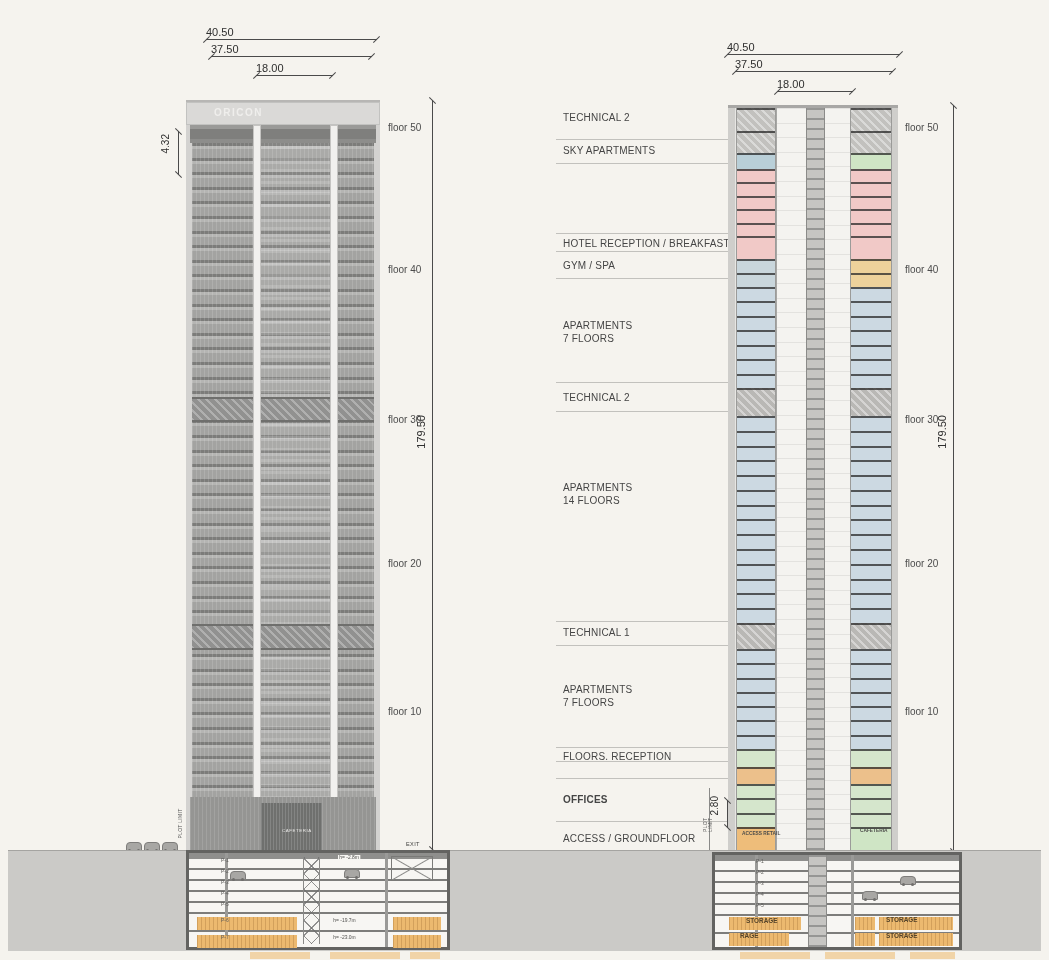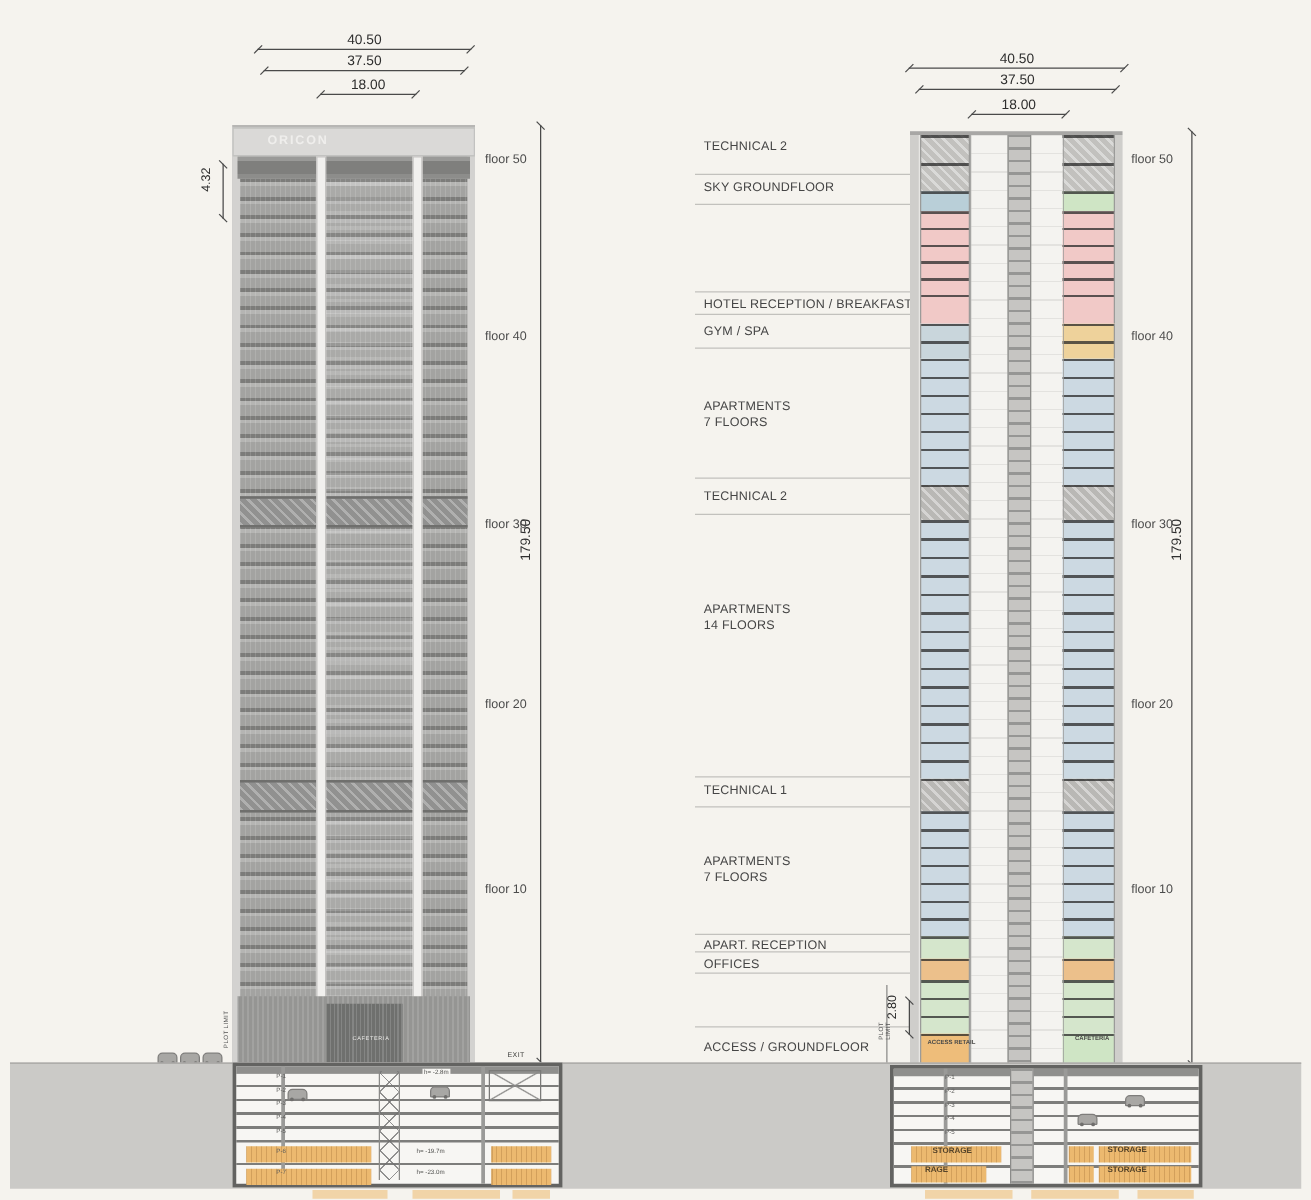--- a/index.html
+++ b/index.html
@@ -3,21 +3,21 @@
 <meta charset="utf-8">
 <style>
   html,body{margin:0;padding:0;background:#e9e7e3;}
   .page{position:relative;width:1049px;height:960px;background:#f5f3ee;overflow:hidden;
         font-family:"Liberation Sans", sans-serif;color:#3d3d3d;}
 
   
   .hdim{position:absolute;border-top:1px solid #4a4a4a;}
   .hdim::before,.hdim::after{content:"";position:absolute;width:9px;height:1px;background:#4a4a4a;top:-1px;transform:rotate(-45deg);}
   .hdim::before{left:-4px;} .hdim::after{right:-4px;}
-  .hdim .lbl{position:absolute;left:0;right:0;bottom:2px;text-align:center;font-size:11px;color:#2e2e2e;}
+  .hdim .lbl{position:absolute;left:0;right:0;bottom:2px;text-align:left;font-size:11px;color:#2e2e2e;}
   .vdim{position:absolute;border-left:1px solid #4a4a4a;}
   .vdim::before,.vdim::after{content:"";position:absolute;width:1px;height:9px;background:#4a4a4a;left:-1px;transform:rotate(-45deg);}
   .vdim::before{top:-4px;} .vdim::after{bottom:-4px;}
   .vtext{position:absolute;writing-mode:vertical-rl;transform:rotate(180deg);font-size:11px;color:#2e2e2e;}
   .vtiny{position:absolute;writing-mode:vertical-rl;transform:rotate(180deg) scale(.62);transform-origin:center;font-size:8px;color:#555;letter-spacing:.5px;}
 
   .flr{position:absolute;font-size:10px;color:#4c4c4c;}
   .prog{position:absolute;left:563px;width:175px;font-size:10px;line-height:13px;color:#454545;letter-spacing:.2px;}
   .sep{position:absolute;left:556px;width:172px;height:1px;background:#c2c1bd;}
 
@@ -154,21 +154,21 @@
   <div class="sep" style="top:761px;"></div>
   <div class="sep" style="top:778px;"></div>
   <div class="sep" style="top:821px;"></div>
   <div class="sep" style="top:911px;"></div>
   <div class="sep" style="top:946px;"></div>
 
   <div class="prog" style="top:111px;">
       <div>TECHNICAL 2</div>
     </div>
   <div class="prog" style="top:144px;">
-      <div>SKY GROUNDFLOOR</div>
+      <div>SKY APARTMENTS</div>
     </div>
   <div class="prog" style="top:237px;">
       <div>HOTEL RECEPTION / BREAKFAST</div>
     </div>
   <div class="prog" style="top:259px;">
       <div>GYM / SPA</div>
     </div>
   <div class="prog" style="top:319px;">
       <div>APARTMENTS</div>
       <div>7 FLOORS</div>
@@ -181,23 +181,23 @@
       <div>14 FLOORS</div>
     </div>
   <div class="prog" style="top:626px;">
       <div>TECHNICAL 1</div>
     </div>
   <div class="prog" style="top:683px;">
       <div>APARTMENTS</div>
       <div>7 FLOORS</div>
     </div>
   <div class="prog" style="top:750px;">
-      <div>APART. RECEPTION</div>
-    </div>
-  <div class="prog" style="top:765px;">
+      <div>FLOORS. RECEPTION</div>
+    </div>
+  <div class="prog" style="top:793px;font-weight:bold;">
       <div>OFFICES</div>
     </div>
   <div class="prog" style="top:832px;">
       <div>ACCESS / GROUNDFLOOR</div>
     </div>
   <div class="prog" style="top:875px;">
       <div>PARKING</div>
     </div>
   <div class="prog" style="top:924px;">
       <div>STORAGE</div>

